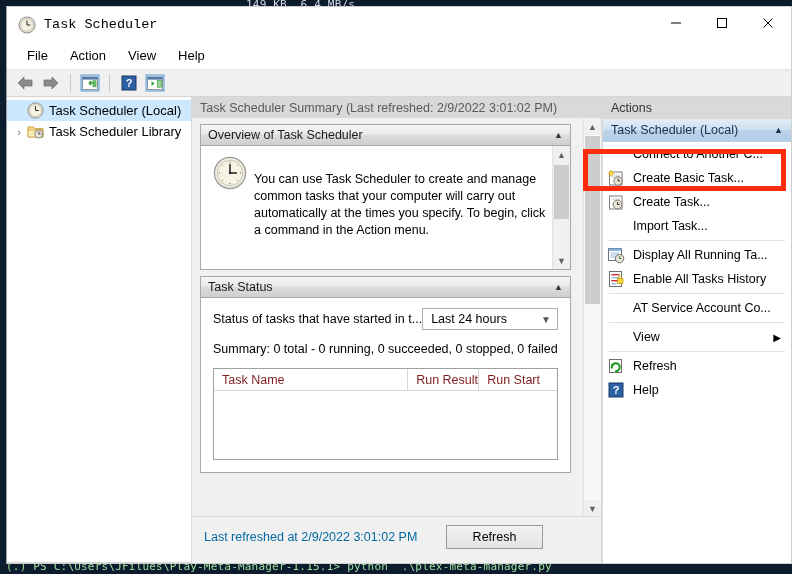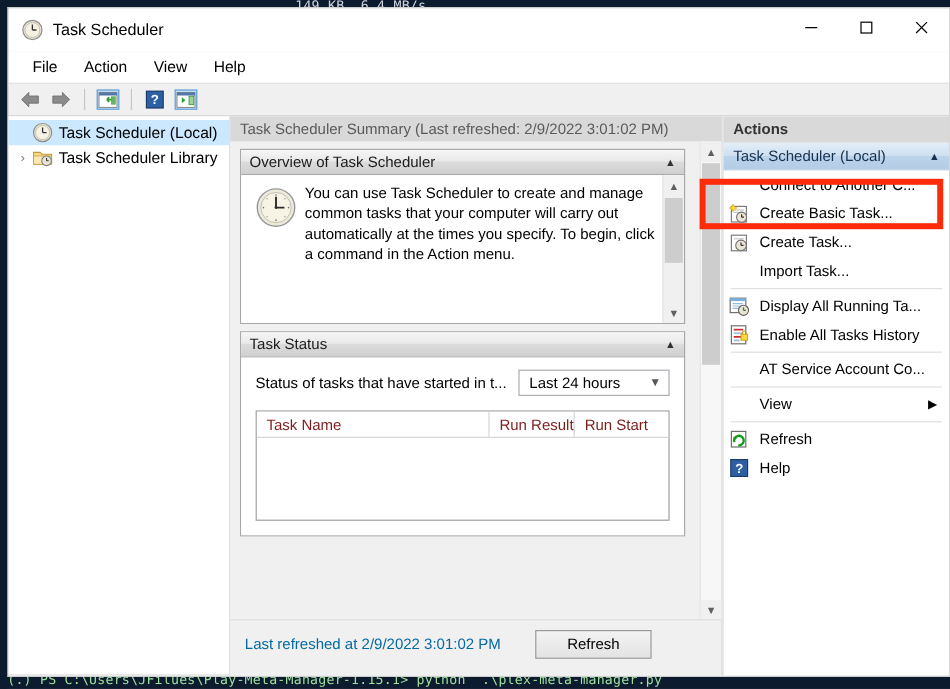--- a/index.html
+++ b/index.html
@@ -30,21 +30,21 @@
   }
   
   #titlebar{
     height:36px;background:#ffffff;position:relative;
     border-bottom:0;
   }
   #title-icon{
     position:absolute;left:11px;top:9px;width:18px;height:18px;
   }
   #title-text{
-    position:absolute;left:37px;top:10px;font-size:13.5px;color:#000;
+    position:absolute;left:37px;top:10px;font-size:13.5px;color:#000;font-family:Liberation Mono, monospace;
   }
   .wbtn{
     position:absolute;top:0;width:46px;height:31px;cursor:default;
     display:flex;align-items:center;justify-content:center;
   }
   .wbtn svg{display:block;}
   #btn-min{right:92px;} #btn-max{right:46px;} #btn-close{right:0px;}
   
   #menubar{
     height:26px;background:#fff;position:relative;font-size:13px;color:#000;
@@ -101,21 +101,21 @@
     border-bottom:1px solid #a8a8a8;
     display:flex;align-items:center;justify-content:space-between;
     padding:0 7px;font-size:12.5px;color:#1b1b1b;cursor:default;
   }
   .group-head .caret{font-size:9px;color:#333;}
   .overview-body{
     position:relative;height:123px;background:#fff;overflow:hidden;
   }
   #ov-clock{position:absolute;left:12px;top:10px;width:34px;height:34px;}
   #ov-text{
-    position:absolute;left:53px;top:7px;right:24px;
+    position:absolute;left:53px;top:25px;right:24px;
     font-size:12.5px;color:#000;line-height:17px;
   }
   #ov-text p{margin:0 0 14px 0;}
   
   .vsb{
     position:absolute;right:0;top:0;bottom:0;width:17px;background:#f0f0f0;
     border-left:1px solid #e2e2e2;
   }
   .vsb .arr{
     height:17px;display:flex;align-items:center;justify-content:center;
@@ -125,21 +125,21 @@
   .vsb .thumb{
     position:absolute;left:1px;right:1px;background:#cdcdcd;cursor:default;
   }
   
   .status-body{background:#fff;padding:10px 0 12px 0;}
   .status-row{
     display:flex;align-items:center;padding:0 12px;height:22px;margin-bottom:12px;
   }
   .status-label{font-size:12.5px;color:#000;flex:none;}
   .combo{
-    margin-left:10px;width:145px;height:22px;background:#fff;
+    margin-left:0;width:145px;height:22px;background:#fff;
     border:1px solid #abadb3;box-sizing:border-box;
     display:flex;align-items:center;justify-content:space-between;
     padding:0 6px 0 8px;font-size:12.5px;color:#000;cursor:default;
   }
   .combo .cv{font-size:10px;color:#555;}
   .status-summary{padding:0 12px;font-size:12.5px;color:#000;}
   
   .tbl-wrap{
     margin:12px 12px 0 12px;border:1px solid #a0a0a0;background:#fff;height:92px;
     box-sizing:border-box;overflow:hidden;
@@ -168,21 +168,21 @@
   #mid-vsb{
     position:absolute;right:0;top:21px;bottom:46px;width:17px;
     background:#f7f7f7;border-left:1px solid #e2e2e2;
   }
   
   #actions-pane{
     width:189px;flex:none;background:#fff;position:relative;
     border-left:1px solid #d9d9d9;box-sizing:border-box;
   }
   #actions-header{
-    height:22px;background:#d9d9d9;color:#333;font-size:12.5px;font-weight:bold;
+    height:22px;background:#d9d9d9;color:#333;font-size:12.5px;font-weight:normal;
     display:flex;align-items:center;padding-left:8px;
   }
   #actions-group-head{
     height:22px;
     background:linear-gradient(to bottom,#e4eef8 0%,#cddff0 50%,#bcd4ea 51%,#b3cde6 100%);
     border-bottom:1px solid #b8cde0;
     display:flex;align-items:center;justify-content:space-between;
     padding:0 8px;font-size:12.5px;color:#15314f;cursor:default;
   }
   #actions-group-head .caret{font-size:9px;}
@@ -364,20 +364,21 @@
               <span class="caret">▲</span>
             </div>
             <div class="status-body">
               <div class="status-row">
                 <span class="status-label">Status of tasks that have started in t...</span>
                 <span class="combo">
                   <span>Last 24 hours</span>
                   <span class="cv">▼</span>
                 </span>
               </div>
+              <div class="status-summary">Summary: 0 total - 0 running, 0 succeeded, 0 stopped, 0 failed</div>
 
               <div class="tbl-wrap">
                 <div class="tbl-head">
                   <span class="th" style="width:200px;">Task Name</span>
                   <span class="th" style="width:73px;">Run Result</span>
                   <span class="th" style="width:80px;border-right:none;">Run Start</span>
                 </div>
               </div>
             </div>
           </div>

